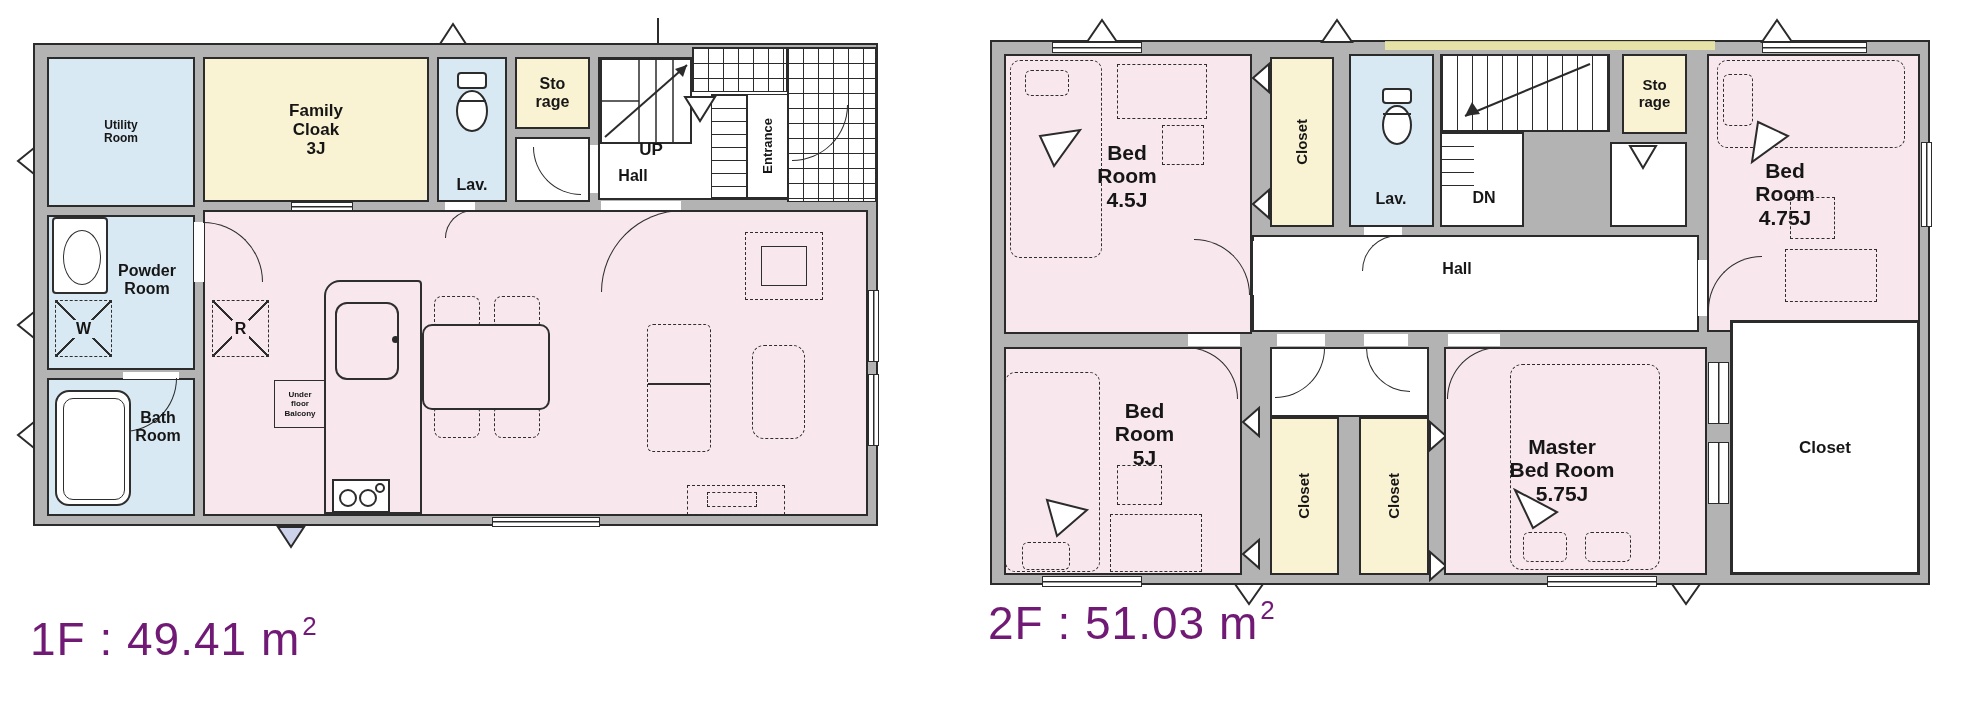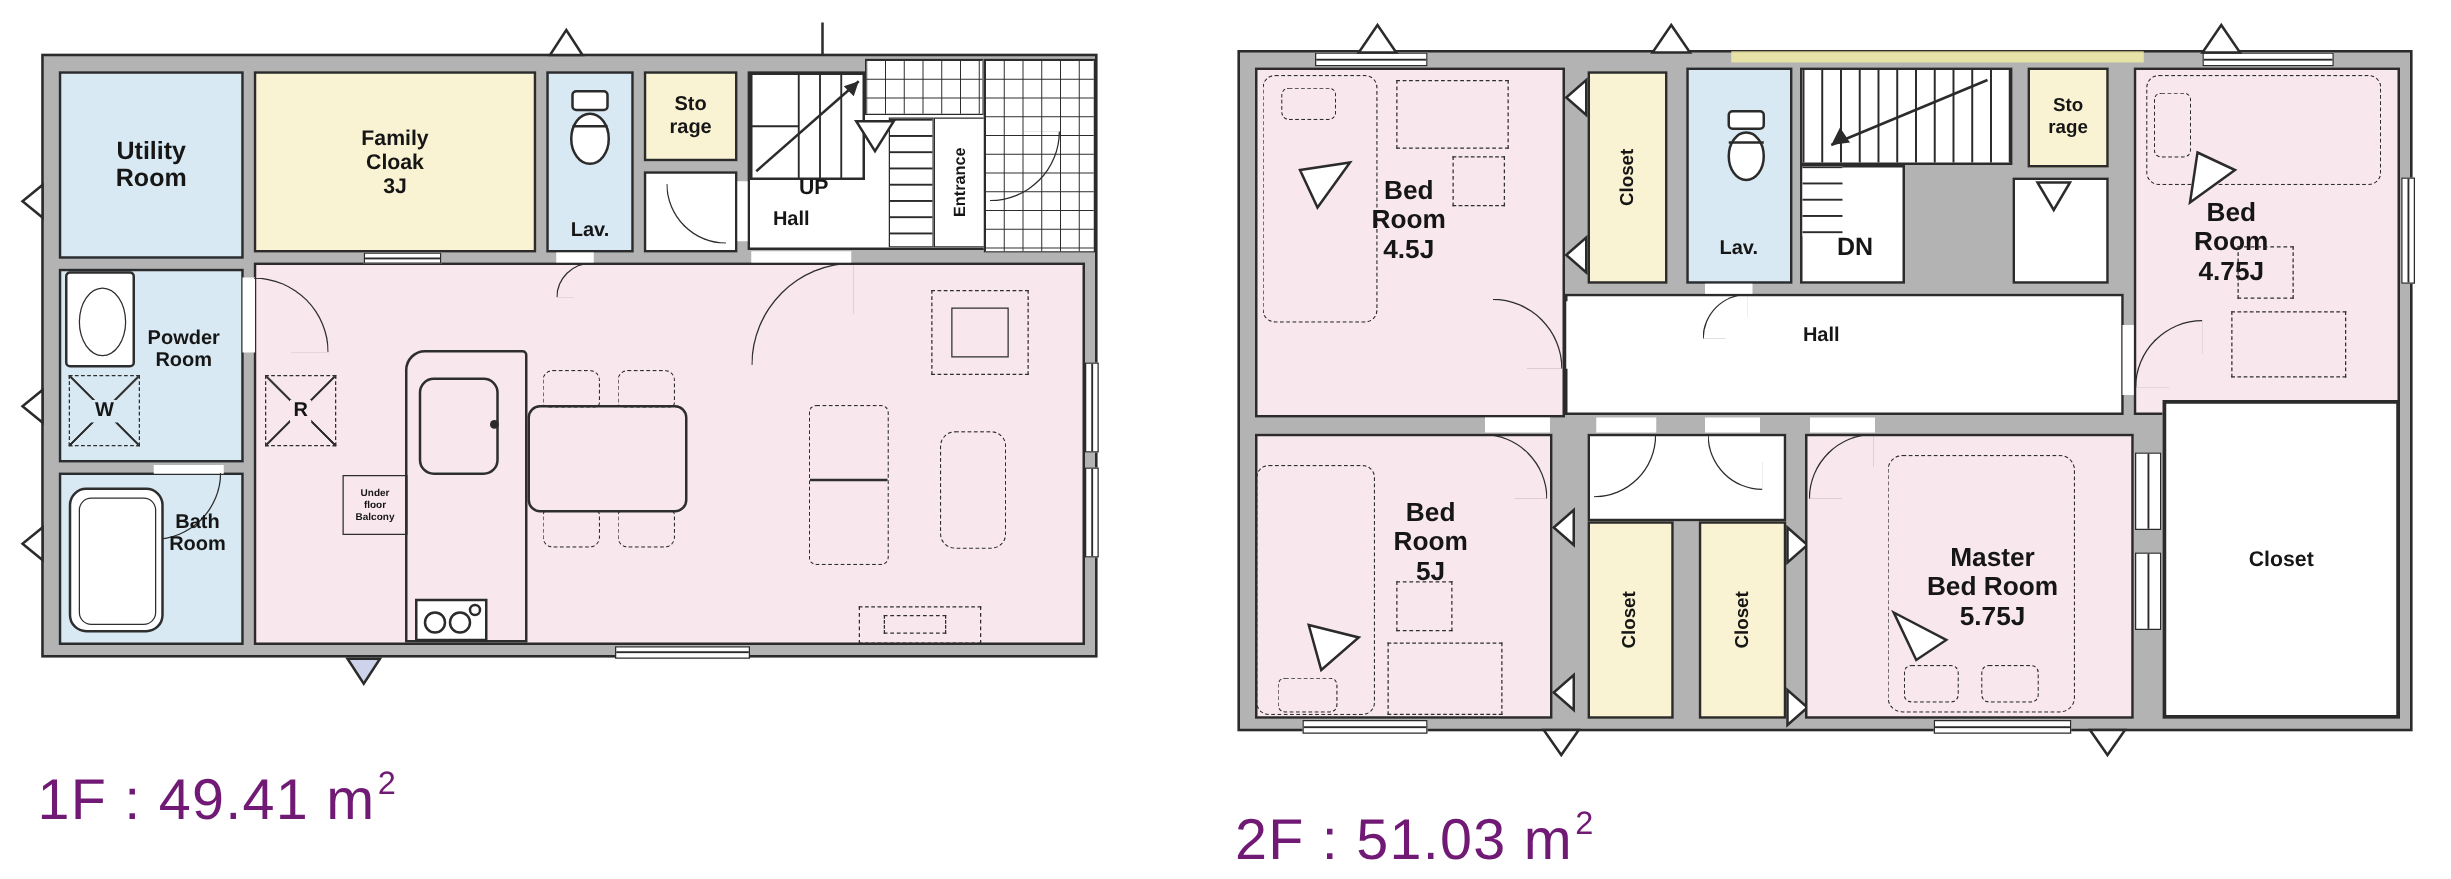--- a/index.html
+++ b/index.html
@@ -39,21 +39,21 @@
   svg{position:absolute;overflow:visible;}
 </style>
 </head>
 <body>
 
 <div class="canvas">
 
   <div class="floor" style="left:33px;top:43px;width:845px;height:483px;">
 
     <div class="r blue cf" style="left:12px;top:12px;width:148px;height:150px;">
-      <span class="lbl" style="font-size:20px;">Utility
+      <span class="lbl" style="font-size:12px;">Utility
 Room</span>
     </div>
     <div class="r blue" style="left:12px;top:170px;width:148px;height:155px;"></div>
     <div class="r blue" style="left:12px;top:333px;width:148px;height:138px;"></div>
     <div class="r yellow cf" style="left:168px;top:12px;width:226px;height:145px;">
       <span class="lbl">Family
 Cloak
 3J</span>
     </div>
     <div class="r blue" style="left:402px;top:12px;width:70px;height:145px;"></div>
@@ -183,21 +183,21 @@
       <span class="lbl v" style="font-size:15px;">Closet</span>
     </div>
     <div class="r blue" style="left:357px;top:12px;width:85px;height:173px;"></div>
     <div class="r white tV" style="left:448px;top:12px;width:170px;height:78px;"></div>
     <svg style="left:448px;top:12px;" width="170" height="78" viewBox="0 0 170 78">
       <line x1="150" y1="10" x2="25" y2="62" stroke="#2b2b2b" stroke-width="2"></line>
       <polygon points="25,62 40,60 32,48" fill="#2b2b2b"></polygon>
     </svg>
     <div class="r white" style="left:448px;top:90px;width:84px;height:95px;"></div>
     <div class="tH" style="left:450px;top:91px;width:32px;height:56px;"></div>
-    <span class="lbl" style="left:470px;top:145px;width:44px;height:22px;font-size:20px;">DN</span>
+    <span class="lbl" style="left:470px;top:145px;width:44px;height:22px;font-size:16px;">DN</span>
     <div class="r yellow cf" style="left:630px;top:12px;width:65px;height:80px;">
       <span class="lbl" style="font-size:15px;">Sto
 rage</span>
     </div>
     <div class="r white" style="left:618px;top:100px;width:77px;height:85px;"></div>
     <svg style="left:638px;top:104px;" width="26" height="22" viewBox="0 0 26 22">
         <polygon points="0,0 26,0 13,22" fill="#fff" stroke="#2b2b2b" stroke-width="2"></polygon>
       </svg>
     <div class="r pink" style="left:715px;top:12px;width:213px;height:278px;"></div>
     <div class="r white" style="left:260px;top:193px;width:447px;height:97px;"></div>
@@ -282,21 +282,21 @@
         <polygon points="0,0 0,28 16,14" fill="#fff" stroke="#2b2b2b" stroke-width="2"></polygon>
       </svg>
 
     <div class="r pink" style="left:452px;top:305px;width:263px;height:228px;"></div>
     <div class="d" style="left:518px;top:322px;width:150px;height:206px;border-radius:12px;"></div>
     <svg style="left:523px;top:448px;" width="42" height="38" viewBox="0 0 42 38">
         <polygon points="0,0 42,22 18,38" fill="#fff" stroke="#2b2b2b" stroke-width="2"></polygon>
       </svg>
     <div class="d" style="left:531px;top:490px;width:44px;height:30px;border-radius:6px;"></div>
     <div class="d" style="left:593px;top:490px;width:46px;height:30px;border-radius:6px;"></div>
-    <span class="lbl" style="left:516px;top:385px;width:172px;height:86px;font-size:21px;">Master
+    <span class="lbl" style="left:484px;top:385px;width:172px;height:86px;font-size:21px;">Master
 Bed Room
 5.75J</span>
     <div class="op" style="left:456px;top:292px;width:52px;height:12px;"></div>
     <div class="a" style="left:455px;top:305px;width:52px;height:52px;border-top:1.8px solid #2b2b2b;border-left:1.8px solid #2b2b2b;border-top-left-radius:100%;"></div>
 
     <div class="r white cf" style="left:738px;top:278px;width:190px;height:255px;border-width:3px;">
       <span class="lbl" style="font-size:17px;">Closet</span>
     </div>
     <div class="wv" style="left:716px;top:320px;width:21px;height:62px;"></div>
     <div class="wv" style="left:716px;top:400px;width:21px;height:62px;"></div>
@@ -320,17 +320,17 @@
   <svg style="left:1235px;top:584px;" width="28" height="20" viewBox="0 0 28 20">
       <polygon points="0,0 28,0 14,20" fill="#fff" stroke="#2b2b2b" stroke-width="2"></polygon>
     </svg>
   <svg style="left:1672px;top:584px;" width="28" height="20" viewBox="0 0 28 20">
       <polygon points="0,0 28,0 14,20" fill="#fff" stroke="#2b2b2b" stroke-width="2"></polygon>
     </svg>
 
   <div class="area" style="left:30px;top:612px;">
     <span>1F : 49.41 m</span><sup>2</sup>
   </div>
-  <div class="area" style="left:988px;top:644px;">
+  <div class="area" style="left:988px;top:596px;">
     <span>2F : 51.03 m</span><sup>2</sup>
   </div>
 
 </div>
 
 </body></html>

